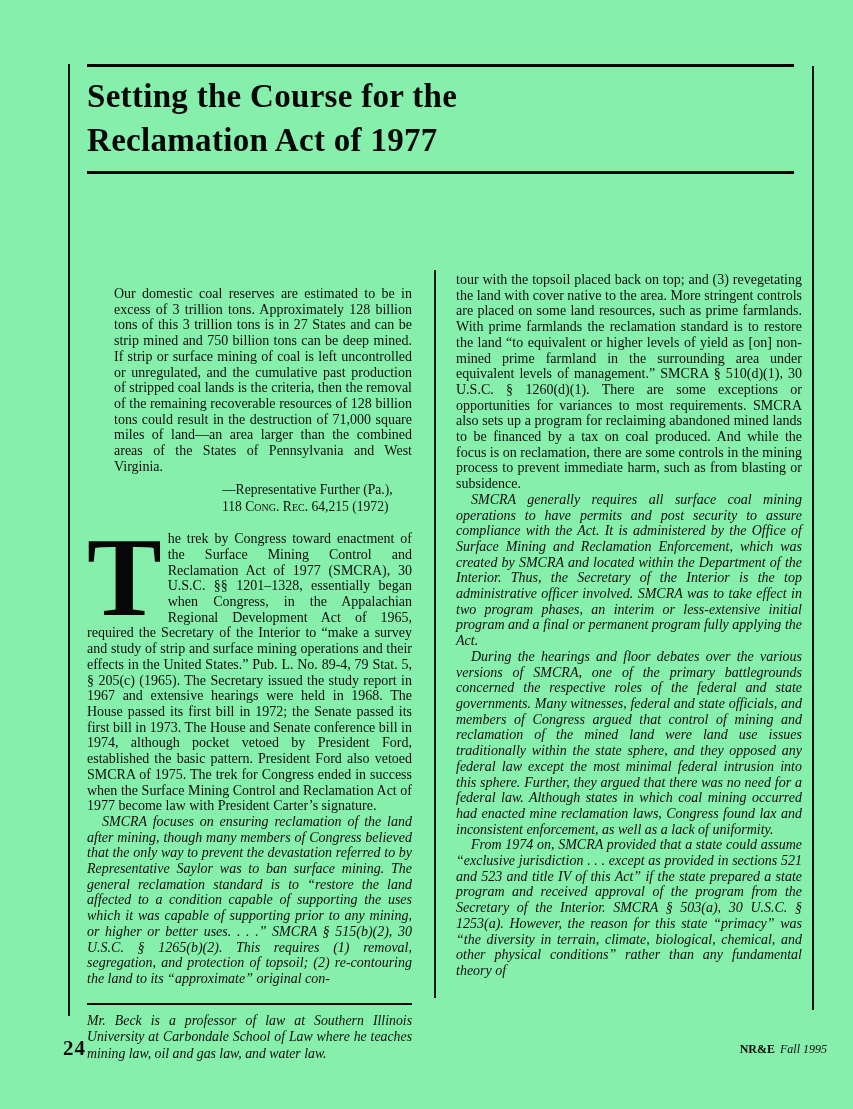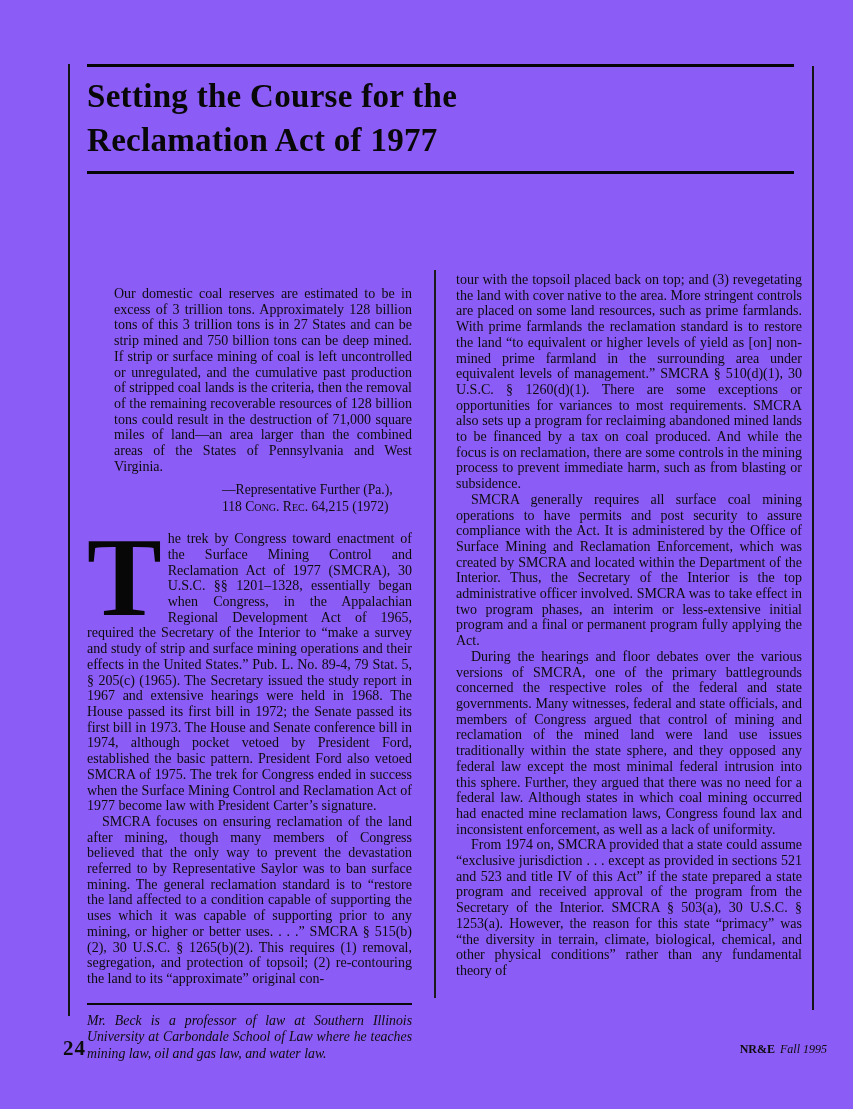--- a/index.html
+++ b/index.html
@@ -1,18 +1,18 @@
 <!DOCTYPE html>
 <html><head>
 <meta charset="utf-8">
 <style>
   html, body { margin:0; padding:0; background:#ffffff; }
   .page {
     position:relative; width:853px; height:1109px;
-    background:#8b5cf6; color:#0d0d0d;
+    background:#86efac; color:#0d0d0d;
     font-family:"Liberation Serif", serif;
     overflow:hidden;
   }
   .vrule { position:absolute; width:2px; background:#151515; }
   .vrule.left  { left:68px;  top:64px; height:952px; }
   .vrule.right { left:812px; top:66px; height:944px; }
 
   .header { position:absolute; left:87px; top:64px; width:707px; }
   .hrule { height:3px; background:#050505; }
   .title { margin:7px 0 9px 0; font-size:33px; line-height:44px; font-weight:700; letter-spacing:0.3px; color:#080808; }
@@ -30,21 +30,21 @@
   .attribution { margin:8px 0 0 108px; text-align:left; }
   .attribution div { margin:0; }
   .smallcaps { font-variant:small-caps; }
 
   .col p { margin:0; font-size:14px; line-height:15.7px; }
   .dropcap-para { margin-top:16px !important; }
   .dropcap {
     float:left; font-size:112px; line-height:86px; height:86px;
     font-weight:700; margin:3px 6px 0 0; color:#070707;
   }
-  .para-indent { text-indent:15px; }
+  .para-indent { text-indent:15px;font-style:italic; }
 
   .footnote { margin-top:16px; }
   .fn-rule { height:2px; background:#0a0a0a; margin-bottom:8px; }
   .footnote p { margin:0; font-style:italic; font-size:13.8px; line-height:16.6px; text-align:justify; }
 
   .page-number { position:absolute; left:63px; top:1036px; font-size:21px; font-weight:700; letter-spacing:1px; }
   .journal-line { position:absolute; right:26px; top:1042px; font-size:12px; text-align:left; }
   .journal-name { font-weight:700; }
   .journal-issue { font-style:italic; margin-left:5px; }
 </style>

